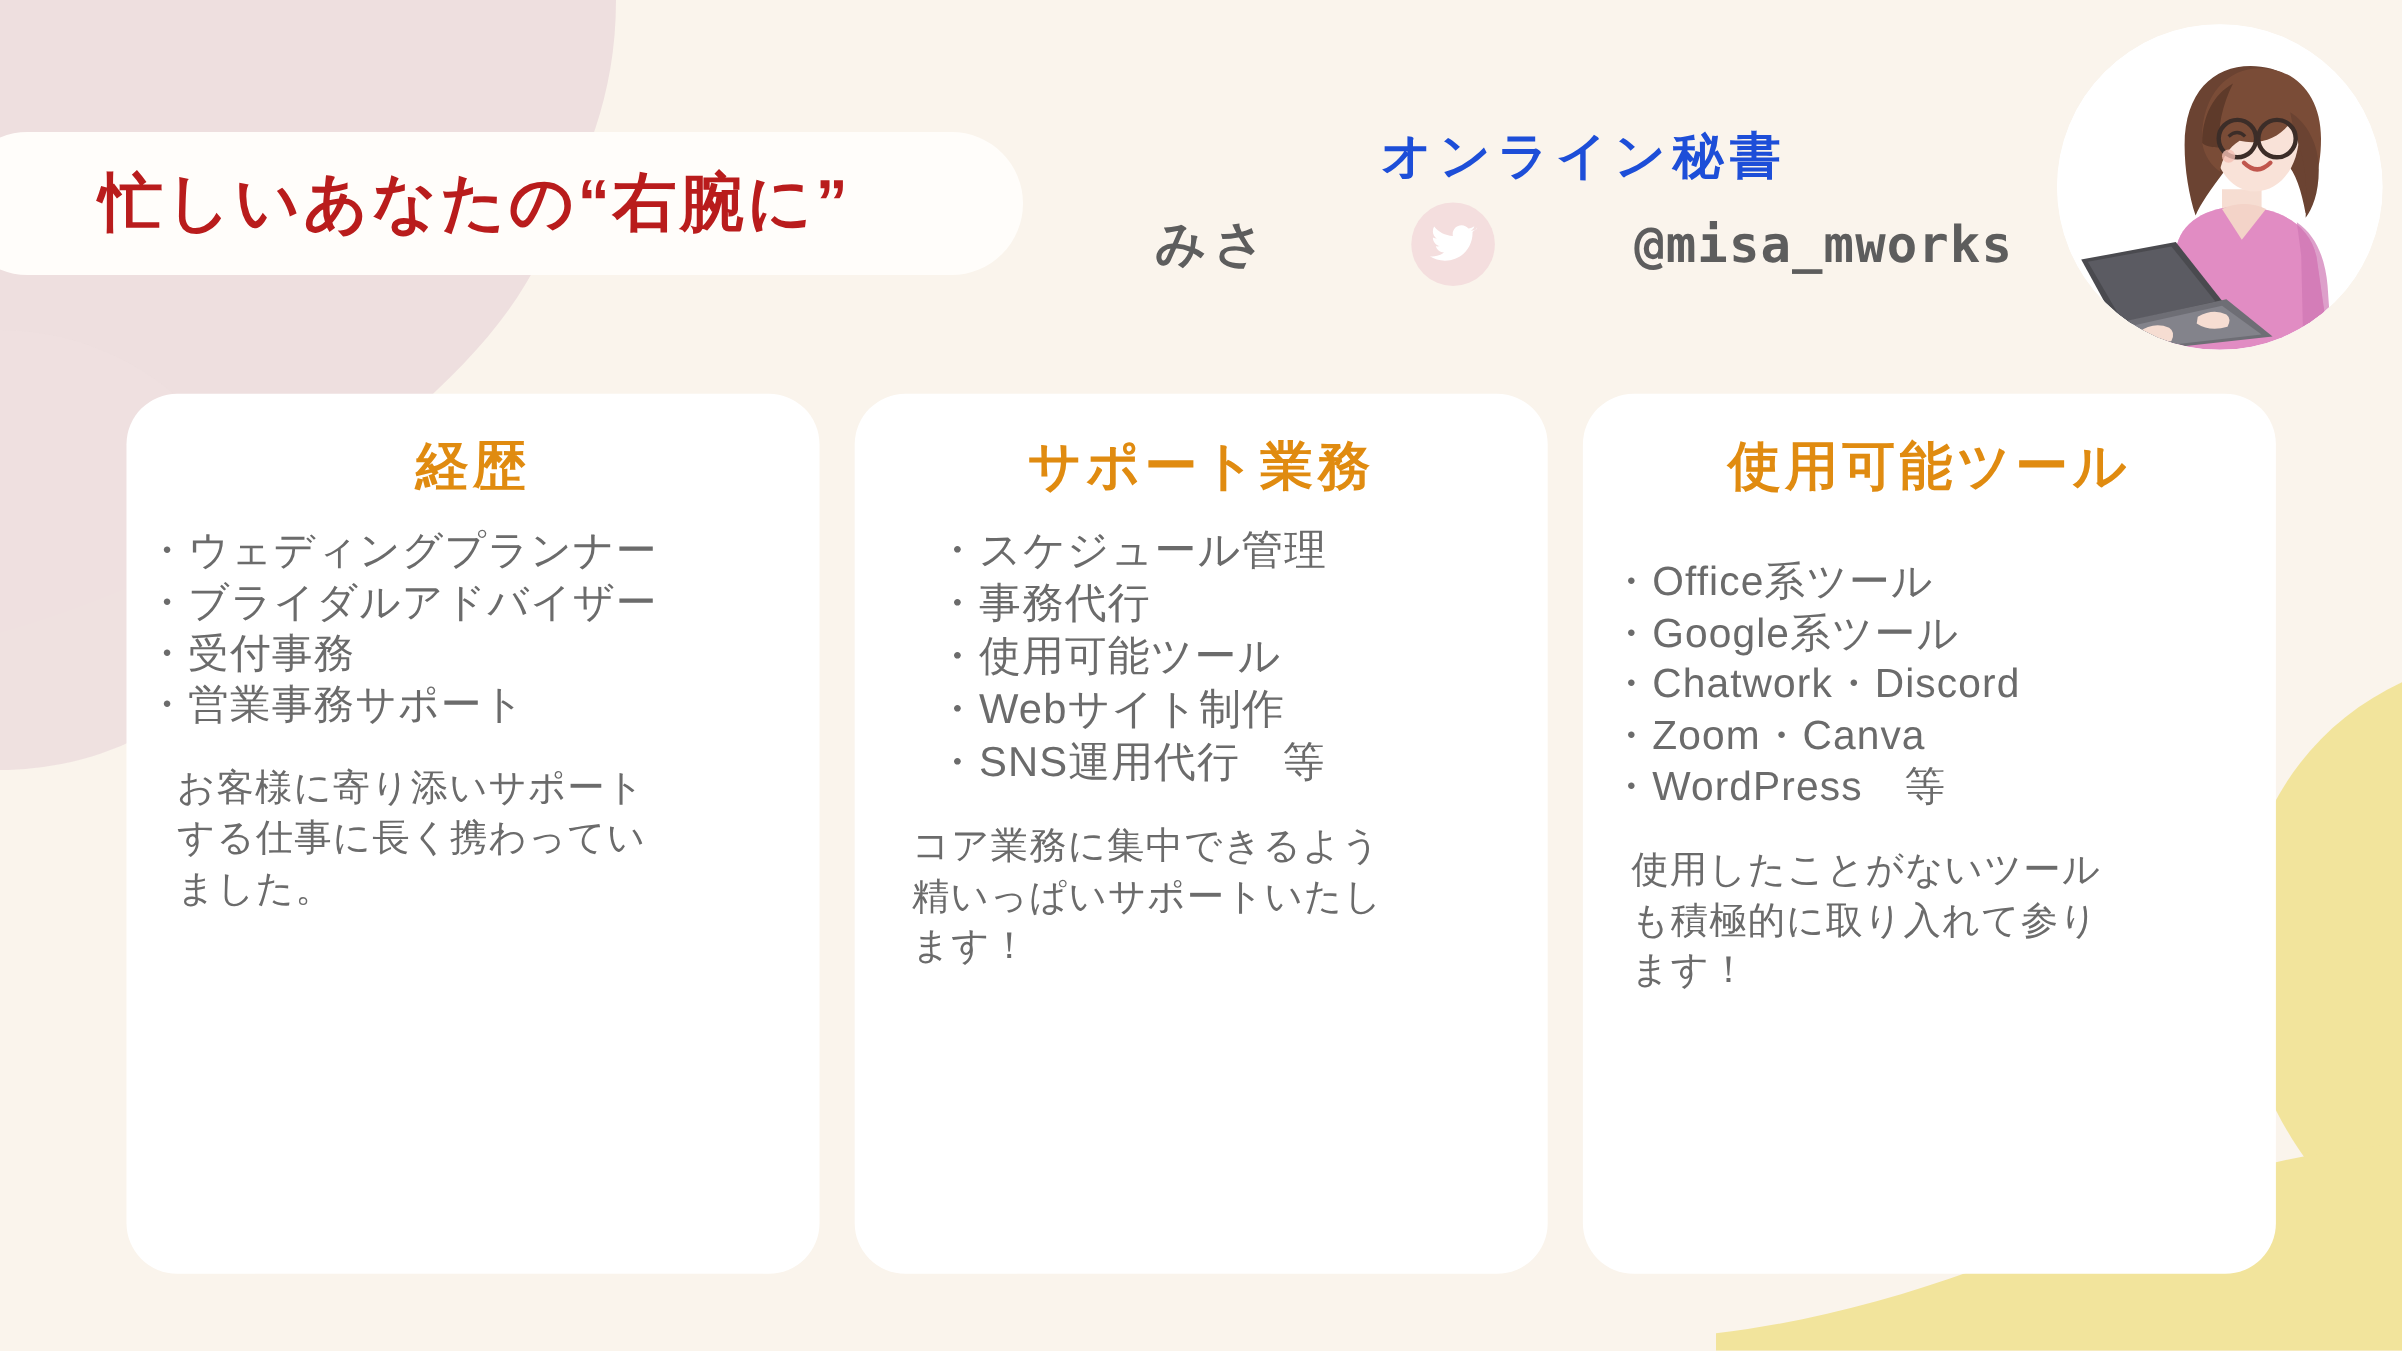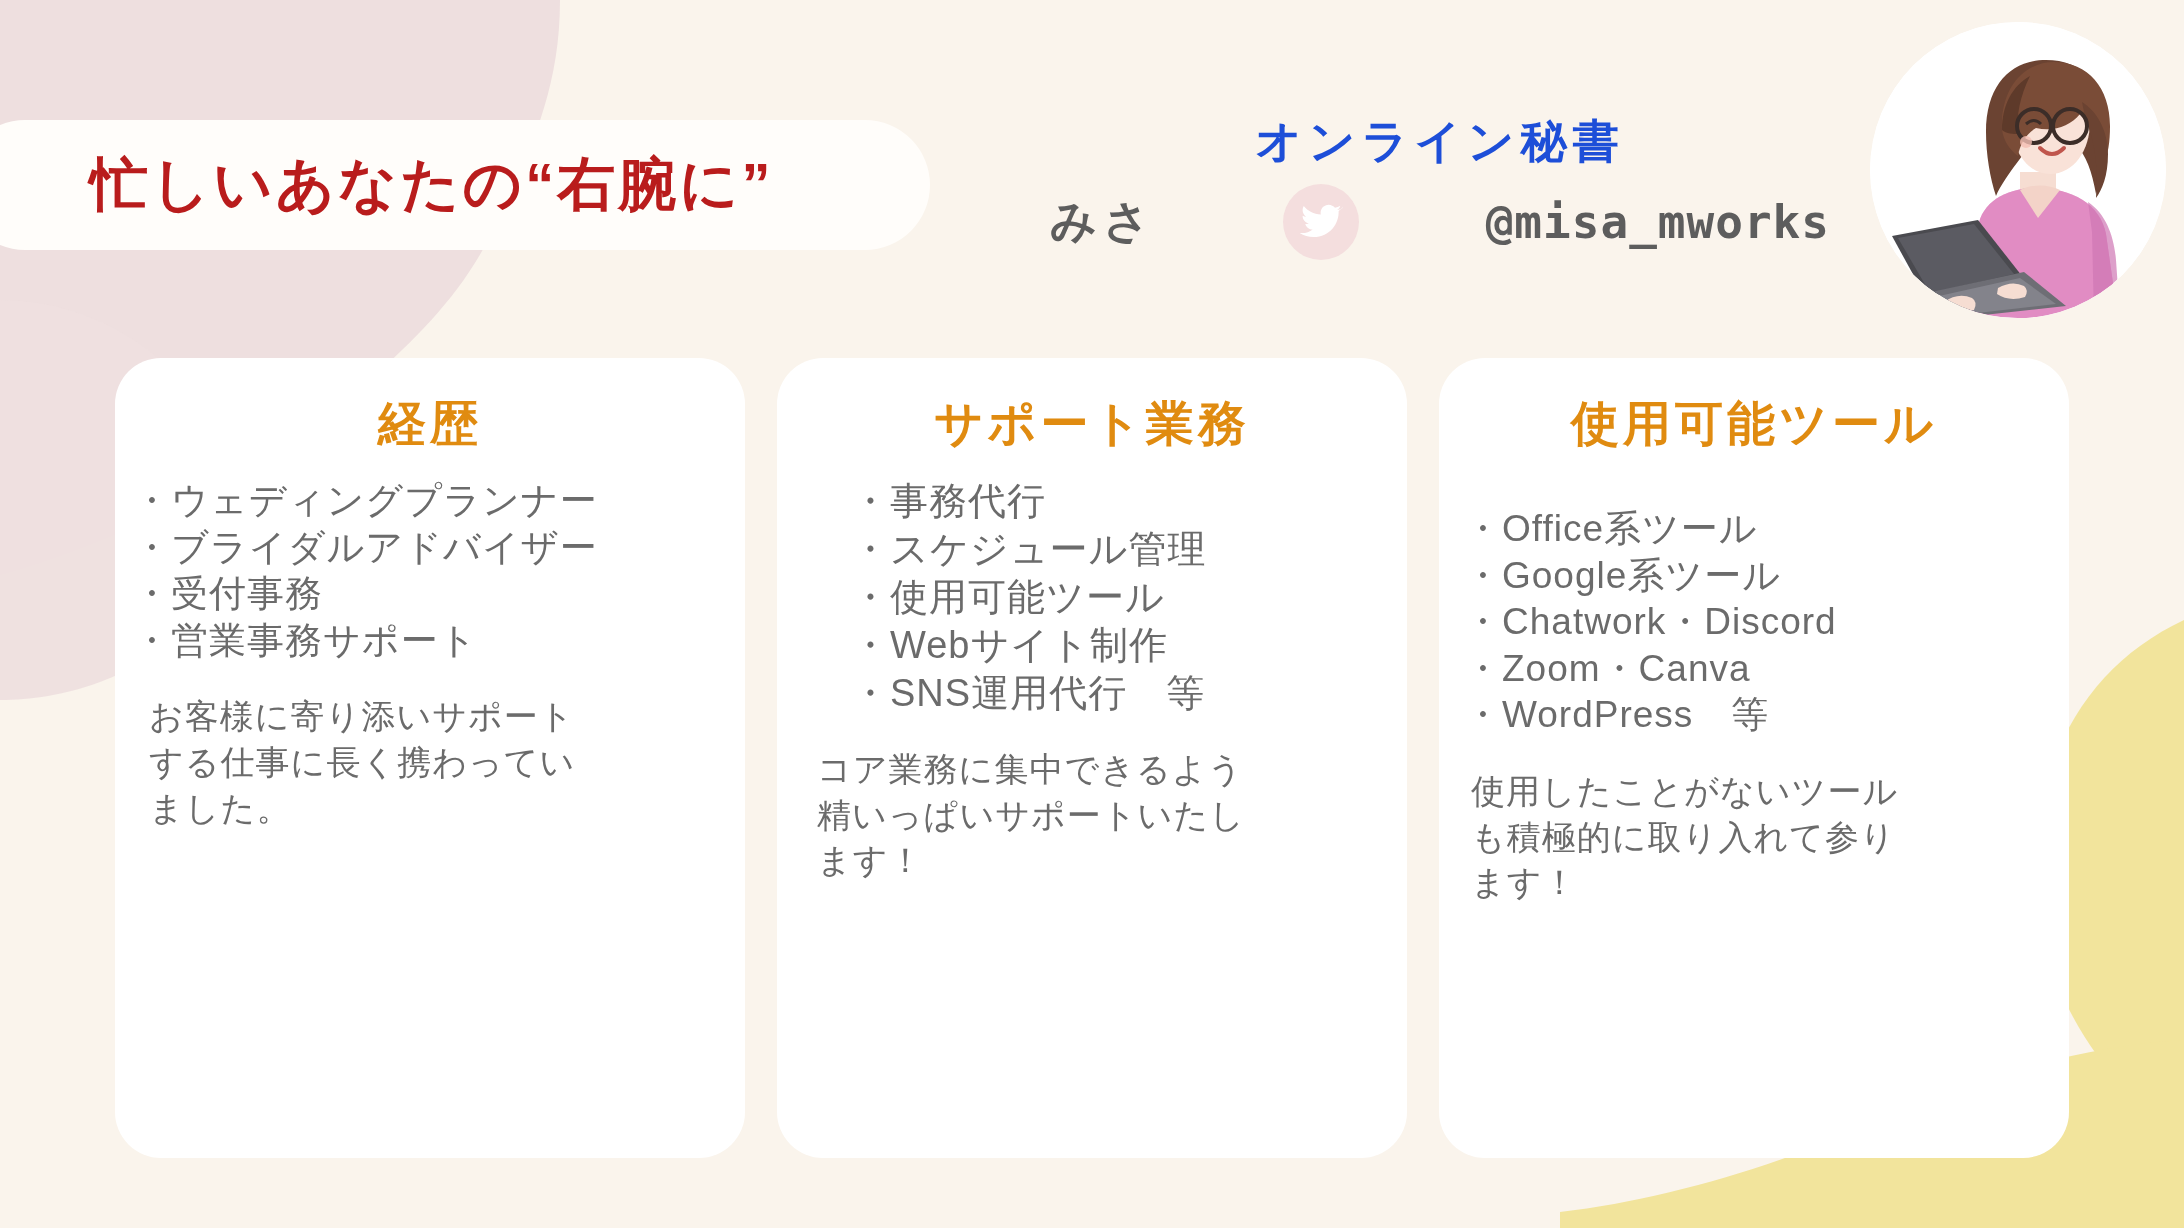--- a/index.html
+++ b/index.html
@@ -107,20 +107,21 @@
   .card .bullets li{ white-space:nowrap; letter-spacing:1px; }
   .card .bullets li::before{ content:"・"; }
   .card .note{
     margin-top:30px;
     padding:0 0 0 42px;
     font-size:34px;
     color:#6b6b6b;
     line-height:1.34;
     letter-spacing:1px;
     white-space:pre-line;
+    margin-left:12px;
   }
 
   
   .card.c1 .bullets{ padding-left:18px; font-size:37px; }
   .card.c1 .note{ padding-left:34px; }
   .card.c2 .bullets{ padding-left:74px; }
   .card.c2 .note{ padding-left:40px; }
   .card.c3 .bullets{ padding-left:25px; font-size:37px;margin-top:28px; }
   .card.c3 .note{ padding-left:32px; }
   .card.c3 .bullets li{ font-family:"Liberation Sans","DejaVu Sans",sans-serif; }
@@ -238,22 +239,22 @@
       <li>営業事務サポート</li>
     </ul>
     <p class="note">お客様に寄り添いサポート
 する仕事に長く携わってい
 ました。</p>
   </section>
 
   <section class="card c2">
     <h2>サポート業務</h2>
     <ul class="bullets">
+      <li>スケジュール管理</li>
       <li>事務代行</li>
-      <li>スケジュール管理</li>
       <li>使用可能ツール</li>
       <li>Webサイト制作</li>
       <li>SNS運用代行　等</li>
     </ul>
     <p class="note">コア業務に集中できるよう
 精いっぱいサポートいたし
 ます！</p>
   </section>
 
   <section class="card c3">

